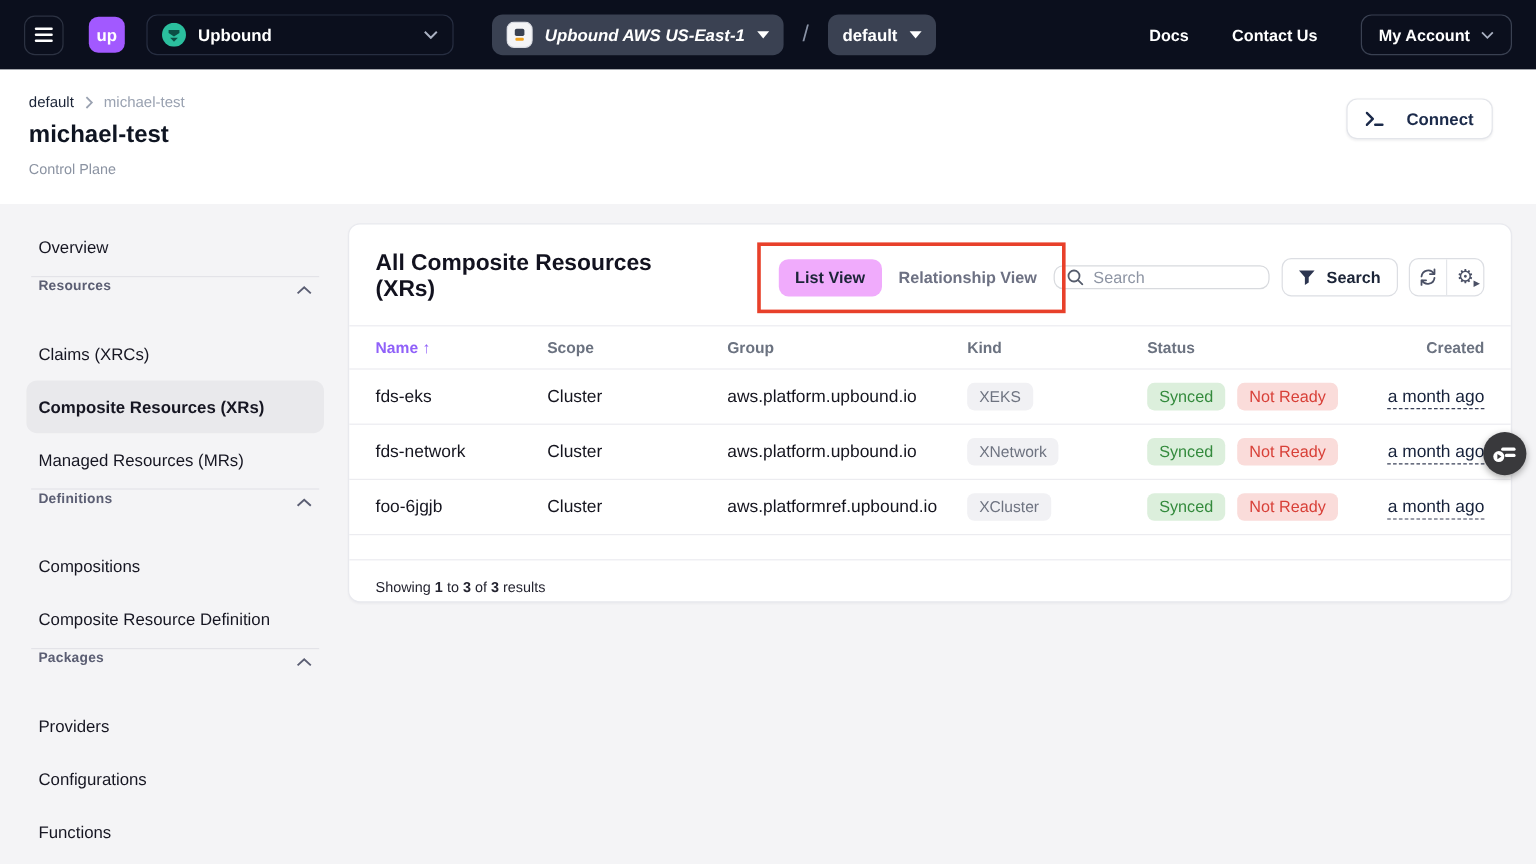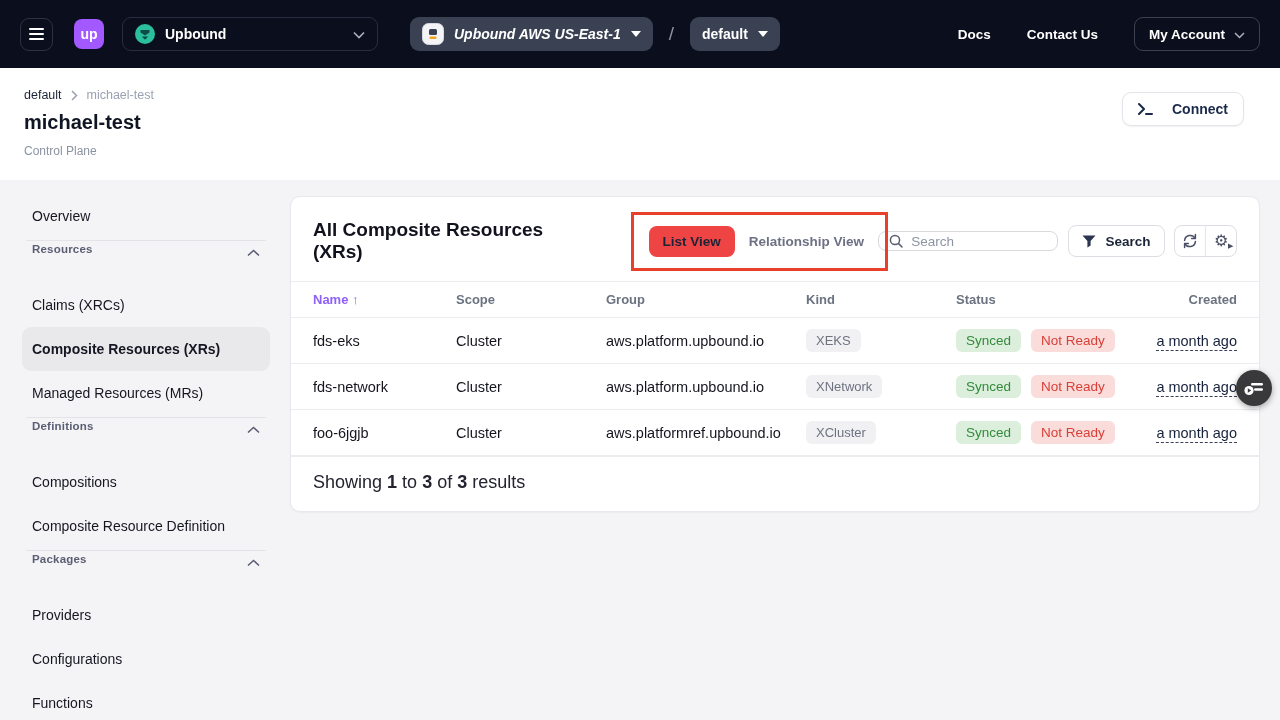--- a/index.html
+++ b/index.html
@@ -1,20 +1,20 @@
 <!DOCTYPE html>
 <html><head>
 <meta charset="utf-8">
 <style>
   * { margin:0; padding:0; box-sizing:border-box; }
   html,body { width:1280px; height:720px; overflow:hidden; background:#f4f4f6;
     font-family:"Liberation Sans", sans-serif; }
 
   
-  .navbar { height:68px; background:#0b0f1d; display:flex; align-items:center; padding:0 20px; }
+  .navbar { height:58px; background:#0b0f1d; display:flex; align-items:center; padding:0 20px; }
   .hamburger { width:33px; height:33px; border:1px solid #2c3242; border-radius:9px;
     display:flex; flex-direction:column; justify-content:center; align-items:center; gap:3px; cursor:pointer; }
   .hamburger i { display:block; width:15px; height:2px; background:#ffffff; border-radius:1px; }
   .uplogo { width:30px; height:30px; margin-left:21px; background:#a259ff; border-radius:8px;
     color:#fff; font-weight:bold; font-size:14px; display:flex; align-items:center; justify-content:center; }
   .org-select { margin-left:18px; width:256px; height:34px; border:1px solid #272e41; border-radius:9px;
     display:flex; align-items:center; padding:0 12px; cursor:pointer; }
   .org-select .lbl { color:#fff; font-weight:bold; font-size:14px; margin-left:10px; }
   .org-select .chev { margin-left:auto; }
   .pill { height:34px; background:#3a4152; border-radius:9px; display:flex; align-items:center;
@@ -56,21 +56,21 @@
   
   .card { flex:1; margin:16px 20px 0 0; background:#fff; border:1px solid #e8e9ee; border-radius:10px;
     height:316px; box-shadow:0 1px 2px rgba(20,25,40,.04); }
   .card-header { display:flex; align-items:center; padding:22px 22px 18px 22px; }
   .card-title { font-size:19px; font-weight:bold; color:#12121f; }
   .toggle-wrap { position:relative; margin-left:70px; display:flex; align-items:center; }
   .red-box { position:absolute; top:-14px; bottom:-14px; left:-18px; right:-10px;
     border:3px solid #e8402a; pointer-events:none; }
   .toggle-opt { padding:8px 14px; font-size:13.5px; border-radius:8px; cursor:pointer;
     color:#6d7183; font-weight:600; white-space:nowrap; }
-  .toggle-opt.active { background:#ef4444; color:#1b2437; font-weight:bold; }
+  .toggle-opt.active { background:#f0abfc; color:#1b2437; font-weight:bold; }
   .search-box { margin-left:auto; width:192px; height:20px; border:1px solid #d8dade; border-radius:8px;
     display:flex; align-items:center; padding:0 10px; gap:8px; background:#fff; }
   .search-box input { border:none; outline:none; width:130px; font-size:13.5px; color:#333;
     font-family:"Liberation Sans", sans-serif; }
   .search-box input::placeholder { color:#8d94a3; }
   .filter-btn { margin-left:10px; height:32px; border:1px solid #dcdee3; border-radius:8px;
     background:#fff; display:flex; align-items:center; gap:9px; padding:0 13px; cursor:pointer;
     font-size:13.5px; font-weight:bold; color:#1b2437; }
   .icon-group { margin-left:9px; height:32px; border:1px solid #dcdee3; border-radius:8px;
     background:#fff; display:flex; align-items:stretch; overflow:hidden; }
@@ -90,21 +90,21 @@
   .trow:last-of-type { border-bottom:none; }
   .td { font-size:14.5px; color:#15151f; }
   .kind-badge { display:inline-block; background:#f1f1f4; color:#6e7380; border-radius:6px;
     padding:4px 10px; font-size:13px; }
   .status-cell { display:flex; gap:10px; }
   .badge { border-radius:6px; padding:4px 10px; font-size:13.5px; font-weight:500; }
   .badge.synced { background:#dcefdc; color:#338a3c; }
   .badge.notready { background:#fadcda; color:#d84038; }
   .created { font-size:14.5px; color:#16213a; border-bottom:1px dashed #3a4158; padding-bottom:1px; }
 
-  .card-footer { border-top:1px solid #ececf0; padding:15px 22px; font-size:18px; color:#242430; }
+  .card-footer { border-top:1px solid #ececf0; padding:15px 22px; font-size:12px; color:#242430;margin-top:20px; }
   .card-footer b { font-weight:bold; }
 
   
   .float-widget { position:absolute; top:190px; right:8px; width:36px; height:36px; border-radius:50%;
     background:#39393c; box-shadow:0 2px 6px rgba(0,0,0,.35); display:flex; align-items:center;
     justify-content:center; cursor:pointer; z-index:10; }
 </style>
 </head>
 <body>
 

